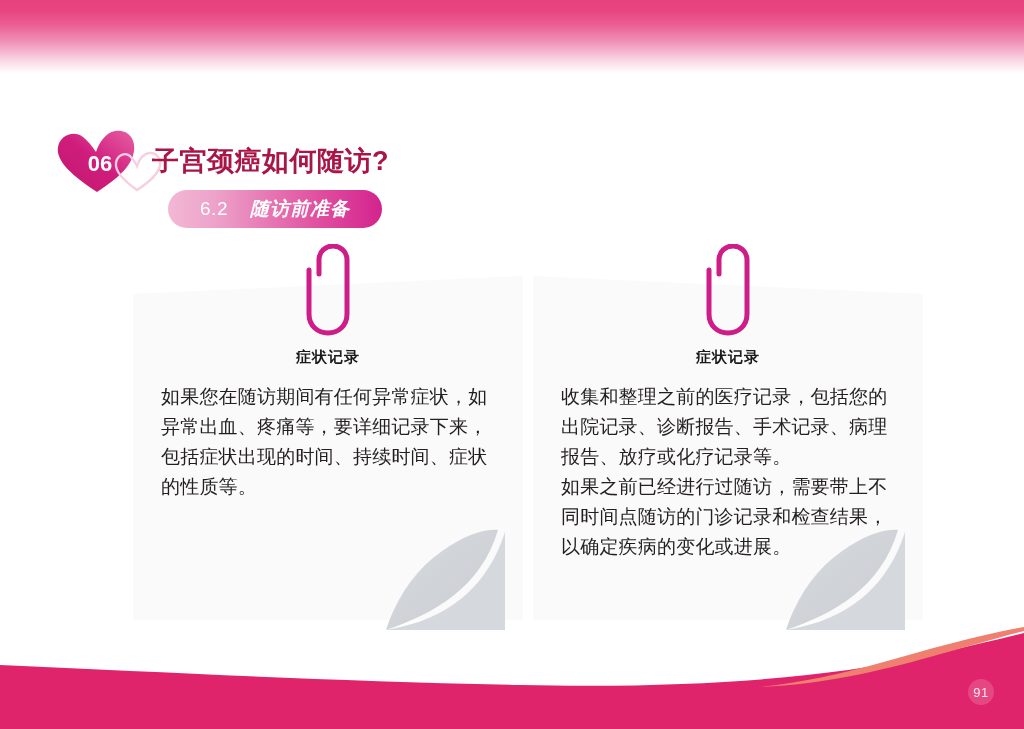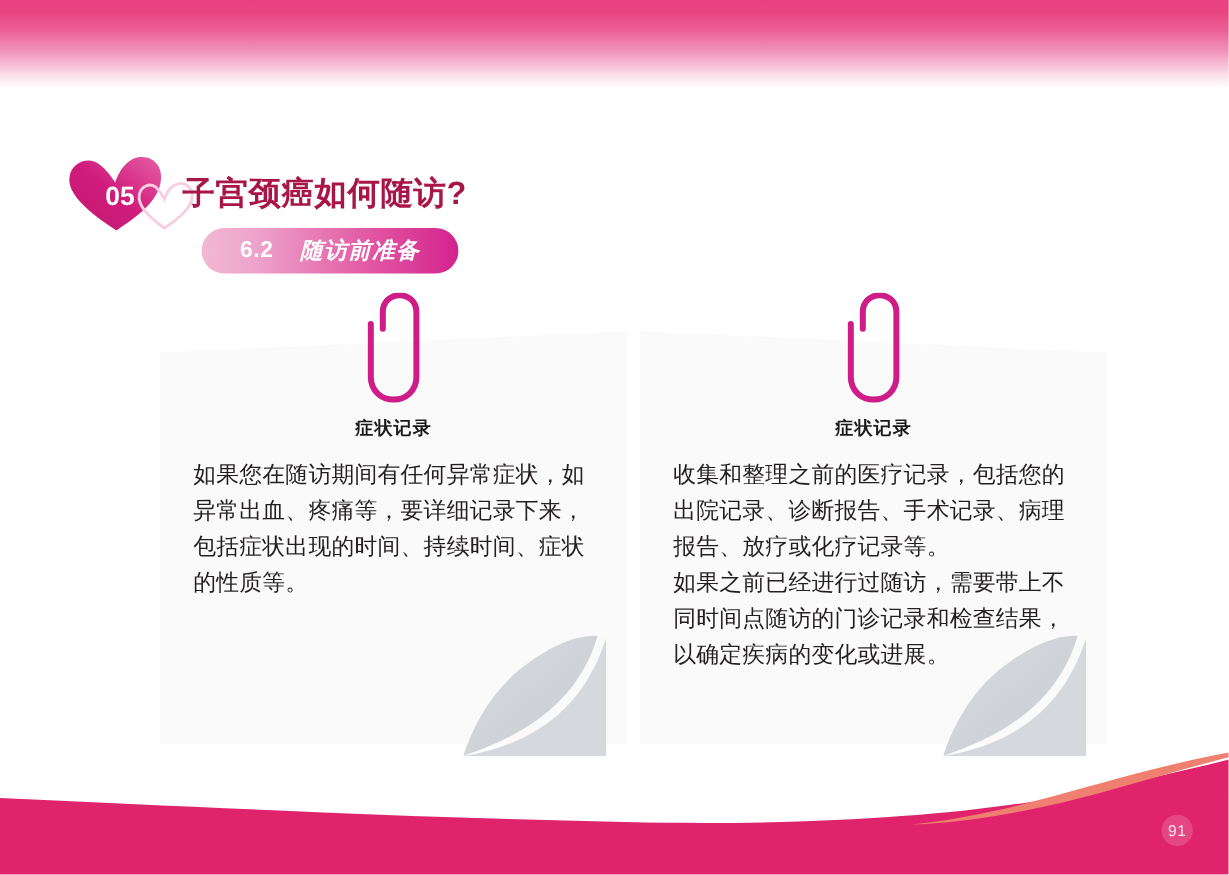--- a/index.html
+++ b/index.html
@@ -93,21 +93,21 @@
     border-radius: 19px;
     background: linear-gradient(to right, #f3b8d4 0%, #eda2ca 22%, #e0509f 70%, #d3238e 100%);
     display: flex;
     align-items: center;
     justify-content: center;
     box-sizing: border-box;
   }
   .section-badge .badge-num {
     font-size: 19px;
     color: #ffffff;
-    font-weight: bold;
+    font-weight: normal;
     letter-spacing: 0.5px;
   }
   .section-badge .badge-gap { width: 22px; display: inline-block; }
   .section-badge .badge-text {
     font-size: 19px;
     color: #ffffff;
     font-weight: bold;
     letter-spacing: 1px;
     font-style: italic;
   }
@@ -201,21 +201,21 @@
     <defs>
       <linearGradient id="heartGrad" x1="0" y1="1" x2="1" y2="0">
         <stop offset="0%" stop-color="#c01a6e"></stop>
         <stop offset="50%" stop-color="#d01c7c"></stop>
         <stop offset="100%" stop-color="#e75fa5"></stop>
       </linearGradient>
     </defs>
     <path d="M41 64 C 10 44, 0 30, 2 19 C 4 7, 18 2, 27 9 C 32 13, 36 18, 40 24 C 43 15, 49 5, 59 3 C 72 1, 80 11, 78 23 C 76 37, 64 49, 41 64 Z" fill="url(#heartGrad)"></path>
     <path d="M81 62 C 64 50, 59 42, 60 35 C 61 27, 69 24, 74 28 C 77 31, 79 34, 81 38 C 83 32, 87 26, 93 25 C 100 24, 105 30, 104 37 C 103 45, 95 53, 81 62 Z" fill="none" stroke="#f6cfe0" stroke-width="2.4"></path>
   </svg>
-  <div class="heart-number">05</div>
+  <div class="heart-number">06</div>
 
   <div class="page-title">子宫颈癌如何随访?</div>
 
   <div class="section-badge">
     <span class="badge-num">6.2</span>
     <span class="badge-gap"></span>
     <span class="badge-text">随访前准备</span>
   </div>
 </div>
 

